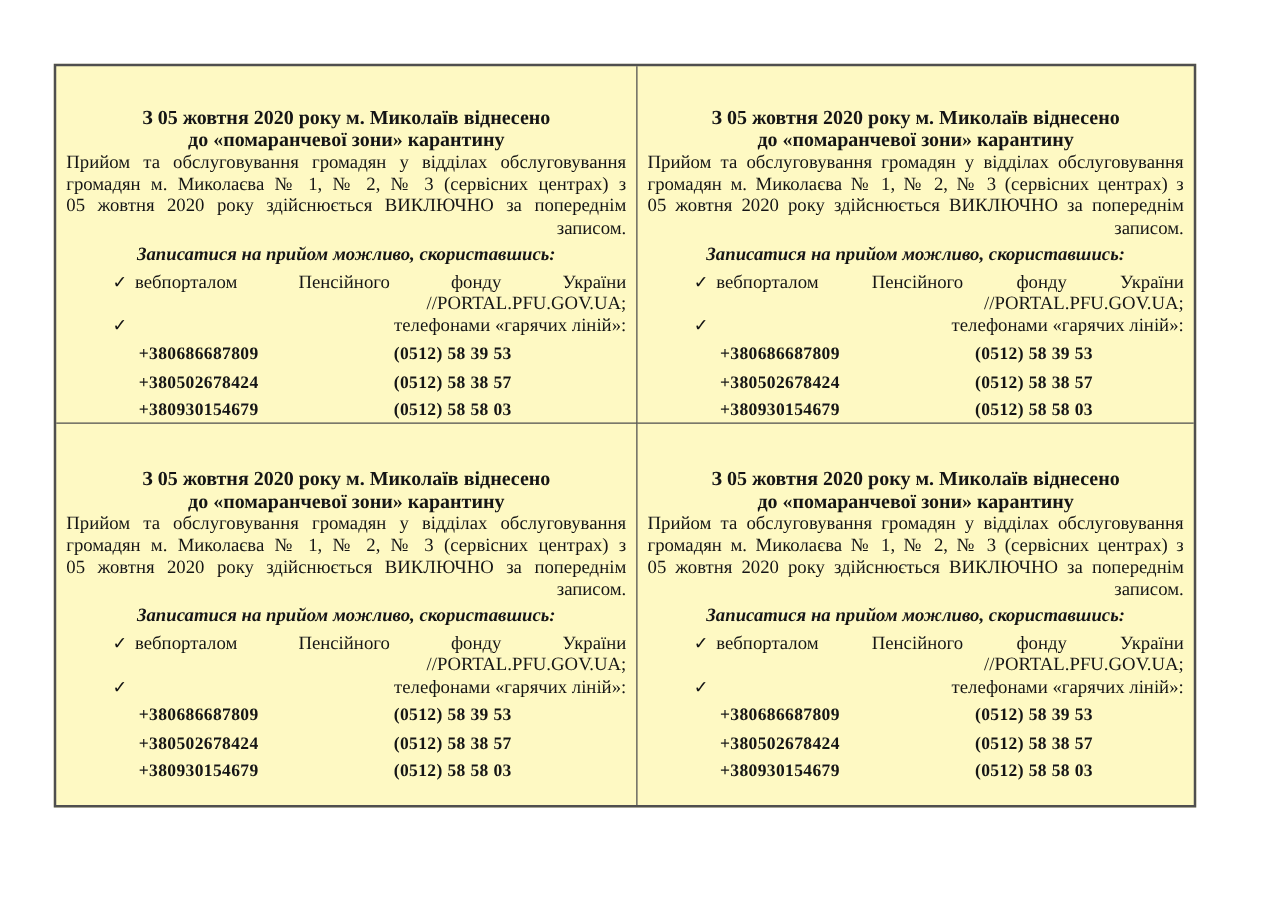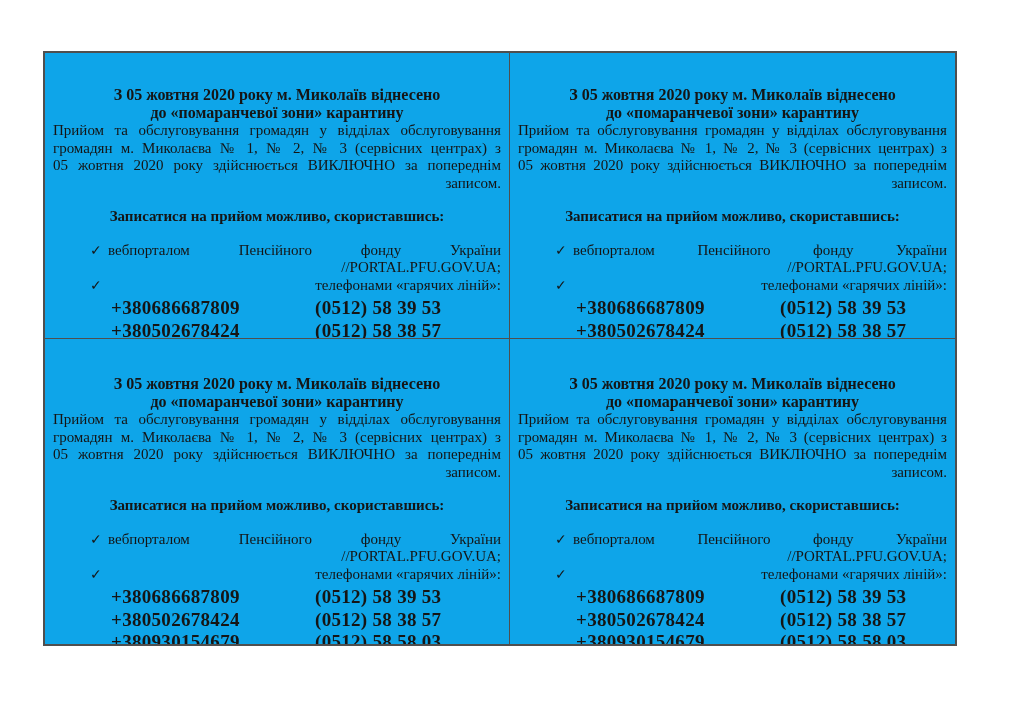--- a/index.html
+++ b/index.html
@@ -13,21 +13,21 @@
     overflow: hidden;
   }
   .grid {
     position: absolute;
     left: 43px; top: 51px;
     width: 914px; height: 595px;
     display: grid;
     grid-template-columns: 465px 1fr;
     grid-template-rows: 286px 1fr;
     border: 2px solid #4f4f4f;
-    background: #0ea5e9;
+    background: #fef9c3;
   }
   .cell {
     border-right: 1.5px solid #4f4f4f;
     border-bottom: 1.5px solid #4f4f4f;
     padding: 33px 8px 0 8px;
     overflow: hidden;
     font-size: 15px;
     line-height: 17.5px;
   }
   .cell:nth-child(2n) { border-right: none; }
@@ -45,40 +45,41 @@
   .para { margin: 0; }
   .jline {
     display: block;
     text-align: justify;
     text-align-last: justify;
     white-space: nowrap;
   }
   .lline { display: block; text-align: right; }
 
   .heading {
-    margin: 16px;
+    margin: 4px;
     font-weight: bold;
     text-align: center;
+    font-style: italic;
   }
 
   .bullet { display: flex; }
   .check {
     flex: 0 0 auto;
     width: 18px;
     margin-left: 37px;
     font-size: 14px;
   }
   .btext { flex: 1; min-width: 0; }
   .portal { font-weight: normal; }
 
   .phones {
     margin-top: 3px;
     padding-left: 58px;
     font-weight: bold;
-    font-size: 19px;
+    font-size: 14px;
     line-height: 22.5px;
     letter-spacing: 0.3px;
   }
   .phone-row { display: flex; }
   .mobile { width: 204px; }
 </style>
 </head>
 <body>
 
 <div class="grid" id="grid">

